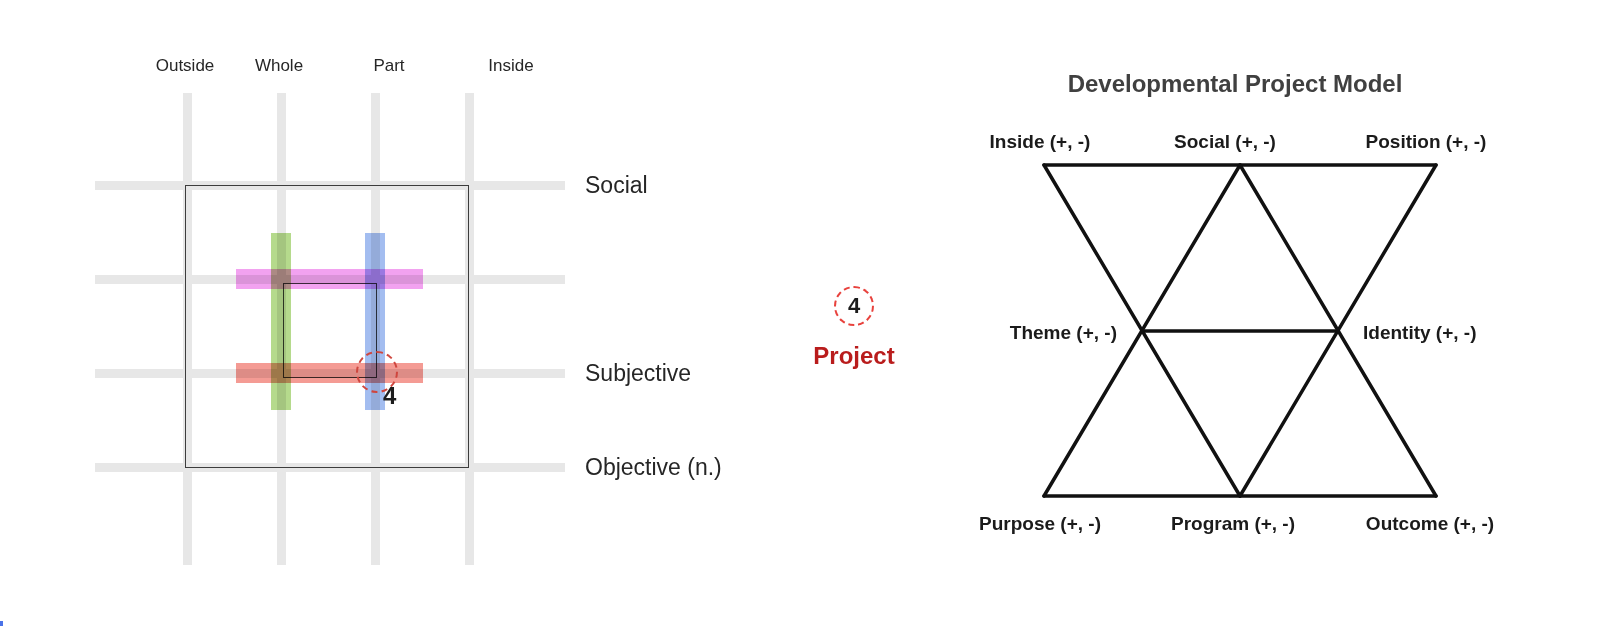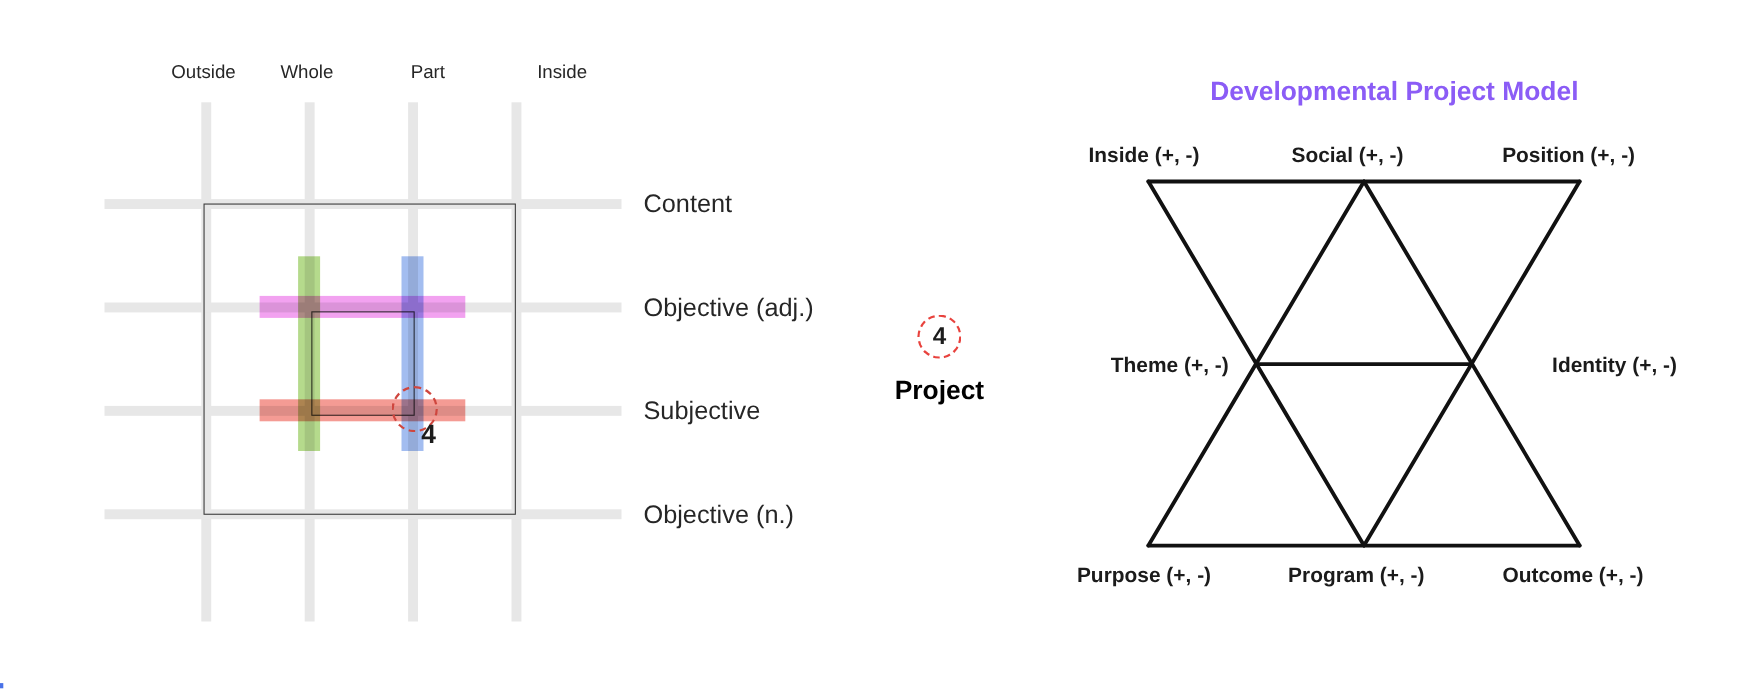--- a/index.html
+++ b/index.html
@@ -45,22 +45,22 @@
     left:834px;top:286px;width:40px;height:40px;
     display:flex;align-items:center;justify-content:center;
   }
   .center-circle span{font-size:22px;font-weight:bold;color:#1c1c1c;}
   .project-label{
     left:854px;top:342px;transform:translateX(-50%);
     font-size:24px;font-weight:bold;line-height:28px;white-space:nowrap;
   }
   
   .model-title{
-    left:1035px;top:70px;width:400px;text-align:right;
-    font-size:24px;font-weight:bold;line-height:28px;color:#8b5cf6;white-space:nowrap;
+    left:1035px;top:70px;width:400px;text-align:center;
+    font-size:24px;font-weight:bold;line-height:28px;color:#404040;white-space:nowrap;
   }
   .model-svg{left:1000px;top:120px;}
   .model-label{
     font-size:19px;font-weight:600;line-height:26px;color:#1b1b1b;white-space:nowrap;
   }
   .ml-center{transform:translateX(-50%);}
   .ml-right{transform:translateX(-100%);}
   .corner-artifact{left:0;top:621px;width:3px;height:5px;background:#4a72e8;}
 </style>
 </head>
@@ -83,52 +83,51 @@
   <div class="abs bar vbar" style="left: 271px; background: rgb(181, 218, 140);"></div>
   <div class="abs bar vbar" style="left: 365px; background: rgb(163, 189, 240);"></div>
   <div class="abs bar hbar" style="top: 269px; background: rgb(242, 162, 240);"></div>
   <div class="abs bar hbar" style="top: 363px; background: rgb(244, 155, 148);"></div>
 
   <div class="abs col-label" style="left:185px;">Outside</div>
   <div class="abs col-label" style="left:279px;">Whole</div>
   <div class="abs col-label" style="left:389px;">Part</div>
   <div class="abs col-label" style="left:467px;margin-left:44px;">Inside</div>
 
-  <div class="abs row-label" style="top:171px;">Content</div>
-  <div class="abs row-label" style="top:265px;">Objective (adj.)</div>
+  <div class="abs row-label" style="top:171px;">Social</div>
   <div class="abs row-label" style="top:359px;">Subjective</div>
   <div class="abs row-label" style="top:453px;">Objective (n.)</div>
 
   <div class="abs dash-circle left-circle" style="border-color: rgb(207, 70, 62);"></div>
   <div class="abs marker-4">4</div>
 </div>
 
 <div class="abs dash-circle center-circle" style="border-color: rgb(232, 66, 61);">
   <span>4</span>
 </div>
-<div class="abs project-label" style="color: #000000;">Project</div>
+<div class="abs project-label" style="color: #b91c1c;">Project</div>
 
 <div class="abs model-title">Developmental Project Model</div>
 
 <svg class="abs model-svg" width="480" height="420" viewBox="0 0 480 420">
   <g fill="none" stroke-width="3.5" stroke-linecap="round">
     <line x1="44" y1="45" x2="436" y2="45" style="stroke: rgb(17, 17, 17);"></line>
     <line x1="44" y1="376" x2="436" y2="376" style="stroke: rgb(17, 17, 17);"></line>
     <line x1="142" y1="211" x2="338" y2="211" style="stroke: rgb(17, 17, 17);"></line>
     <line x1="44" y1="45" x2="240" y2="376" style="stroke: rgb(17, 17, 17);"></line>
     <line x1="436" y1="45" x2="240" y2="376" style="stroke: rgb(17, 17, 17);"></line>
     <line x1="44" y1="376" x2="240" y2="45" style="stroke: rgb(17, 17, 17);"></line>
     <line x1="436" y1="376" x2="240" y2="45" style="stroke: rgb(17, 17, 17);"></line>
   </g>
 </svg>
 
 <div class="abs model-label ml-center" style="left:1040px;top:129px;">Inside (+, -)</div>
 <div class="abs model-label ml-center" style="left:1225px;top:129px;">Social (+, -)</div>
 <div class="abs model-label ml-center" style="left:1426px;top:129px;">Position (+, -)</div>
 
 <div class="abs model-label ml-right" style="left:1117px;top:320px;">Theme (+, -)</div>
-<div class="abs model-label" style="left:1363px;top:320px;margin-left:48px;">Identity (+, -)</div>
+<div class="abs model-label" style="left:1363px;top:320px;">Identity (+, -)</div>
 
 <div class="abs model-label ml-center" style="left:1040px;top:511px;">Purpose (+, -)</div>
 <div class="abs model-label ml-center" style="left:1233px;top:511px;">Program (+, -)</div>
 <div class="abs model-label ml-center" style="left:1430px;top:511px;">Outcome (+, -)</div>
 
 <div class="abs corner-artifact"></div>
 
 </body></html>

